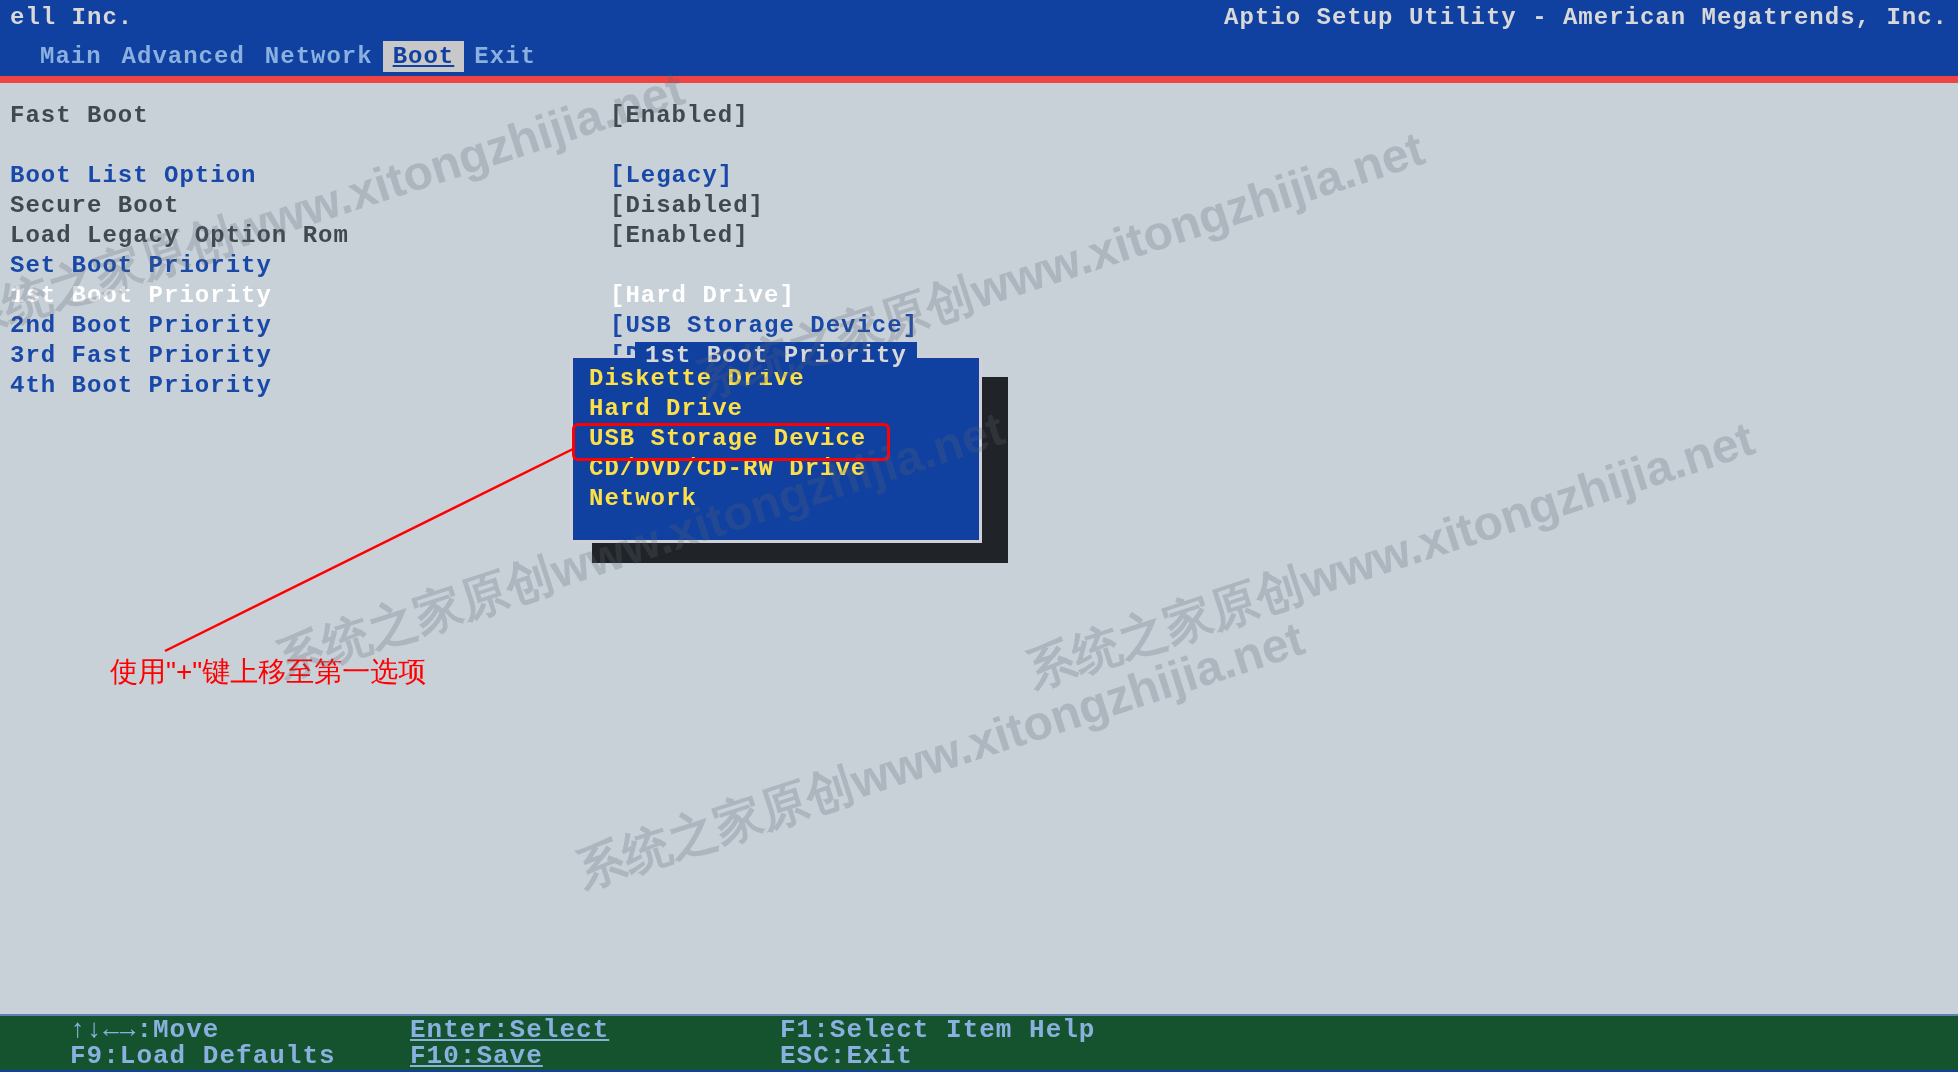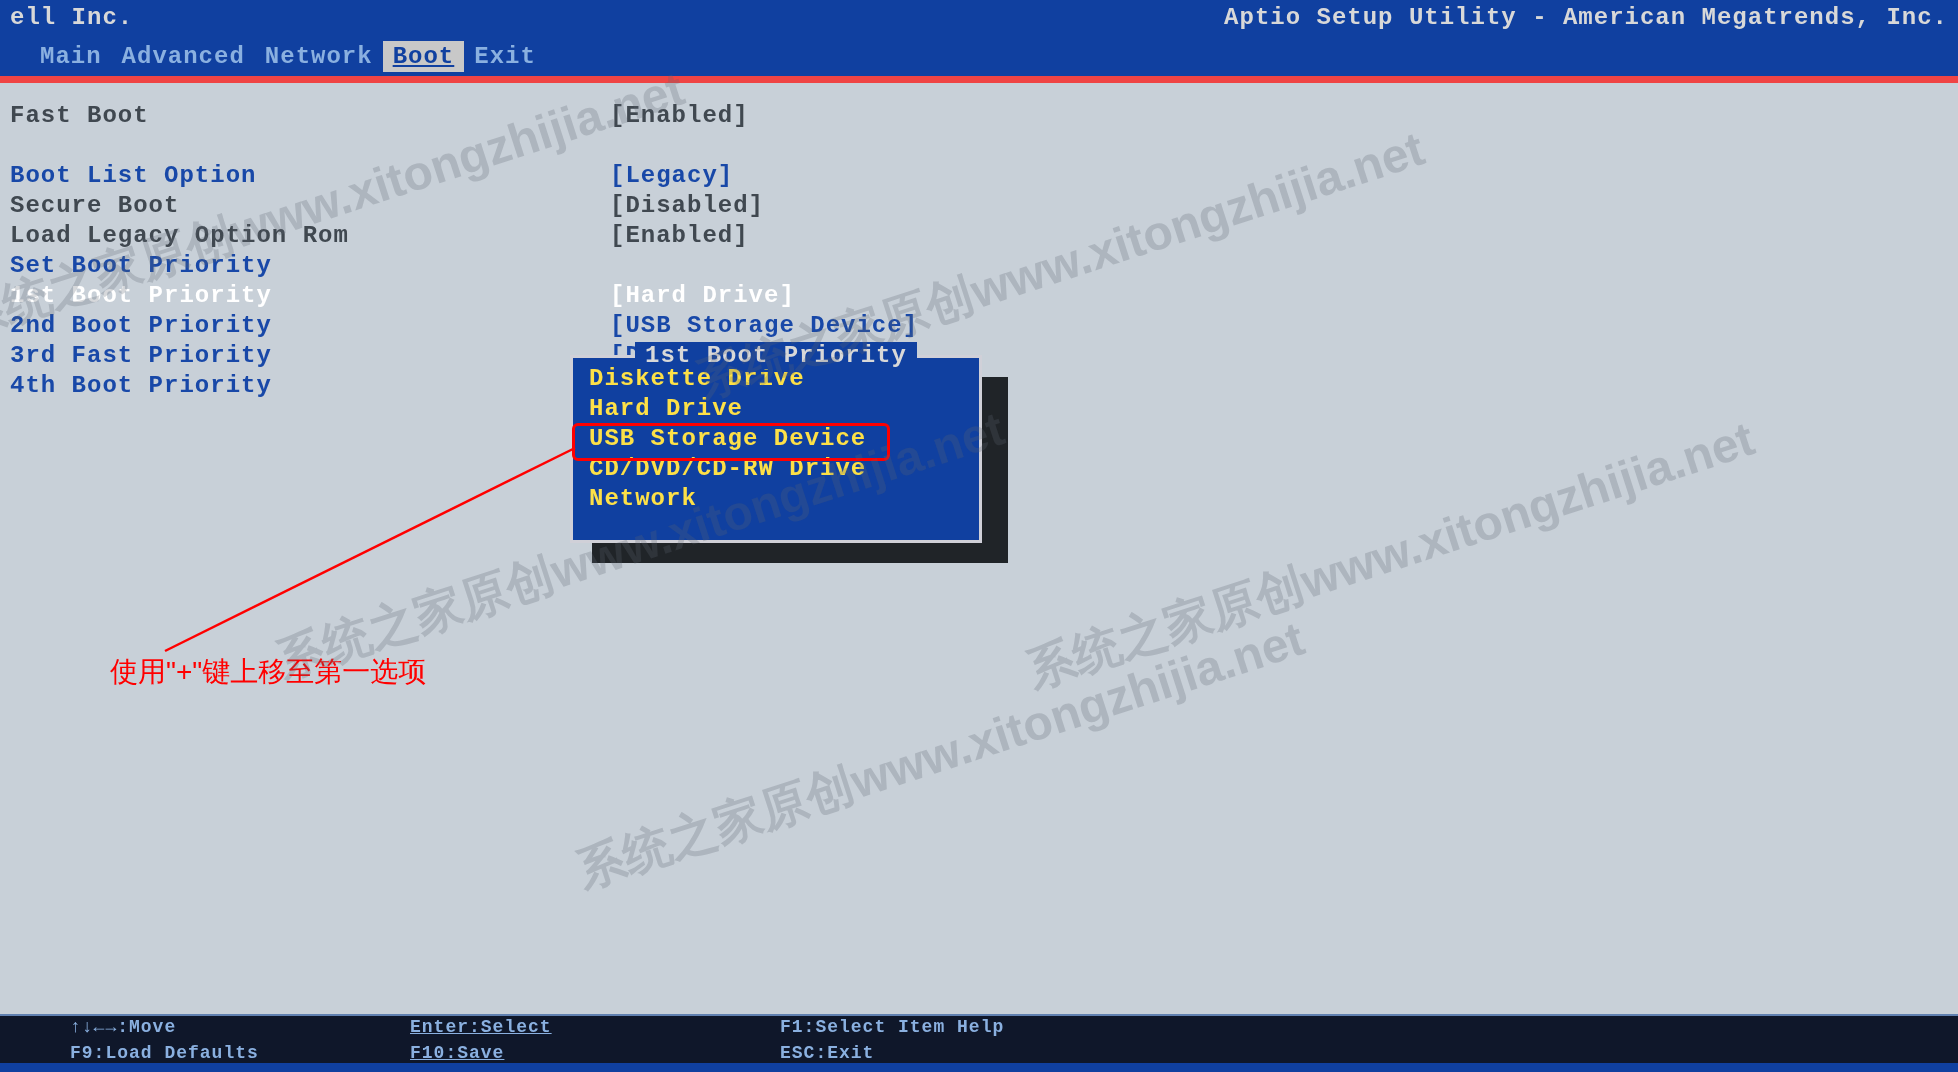--- a/index.html
+++ b/index.html
@@ -136,28 +136,28 @@
   .annotation-text {
     position: absolute;
     color: #ff0000;
     font-family: 'SimSun', 'Microsoft YaHei', sans-serif;
     font-size: 28px;
     font-weight: normal;
     letter-spacing: 0;
   }
 
   .footer-bar {
-    background: #0f172a;
+    background: #14532d;
     color: #8ab0e0;
-    height: 49px;
+    height: 56px;
     padding: 0 70px;
     display: flex;
     flex-direction: column;
     justify-content: center;
-    font-size: 18px;
+    font-size: 26px;
     border-top: 2px solid #6080b0;
   }
   .footer-row {
     display: flex;
     height: 26px;
     line-height: 26px;
   }
   .footer-col1 { width: 340px; }
   .footer-col2 { width: 370px; text-decoration: underline; }
   .footer-col3 { }

